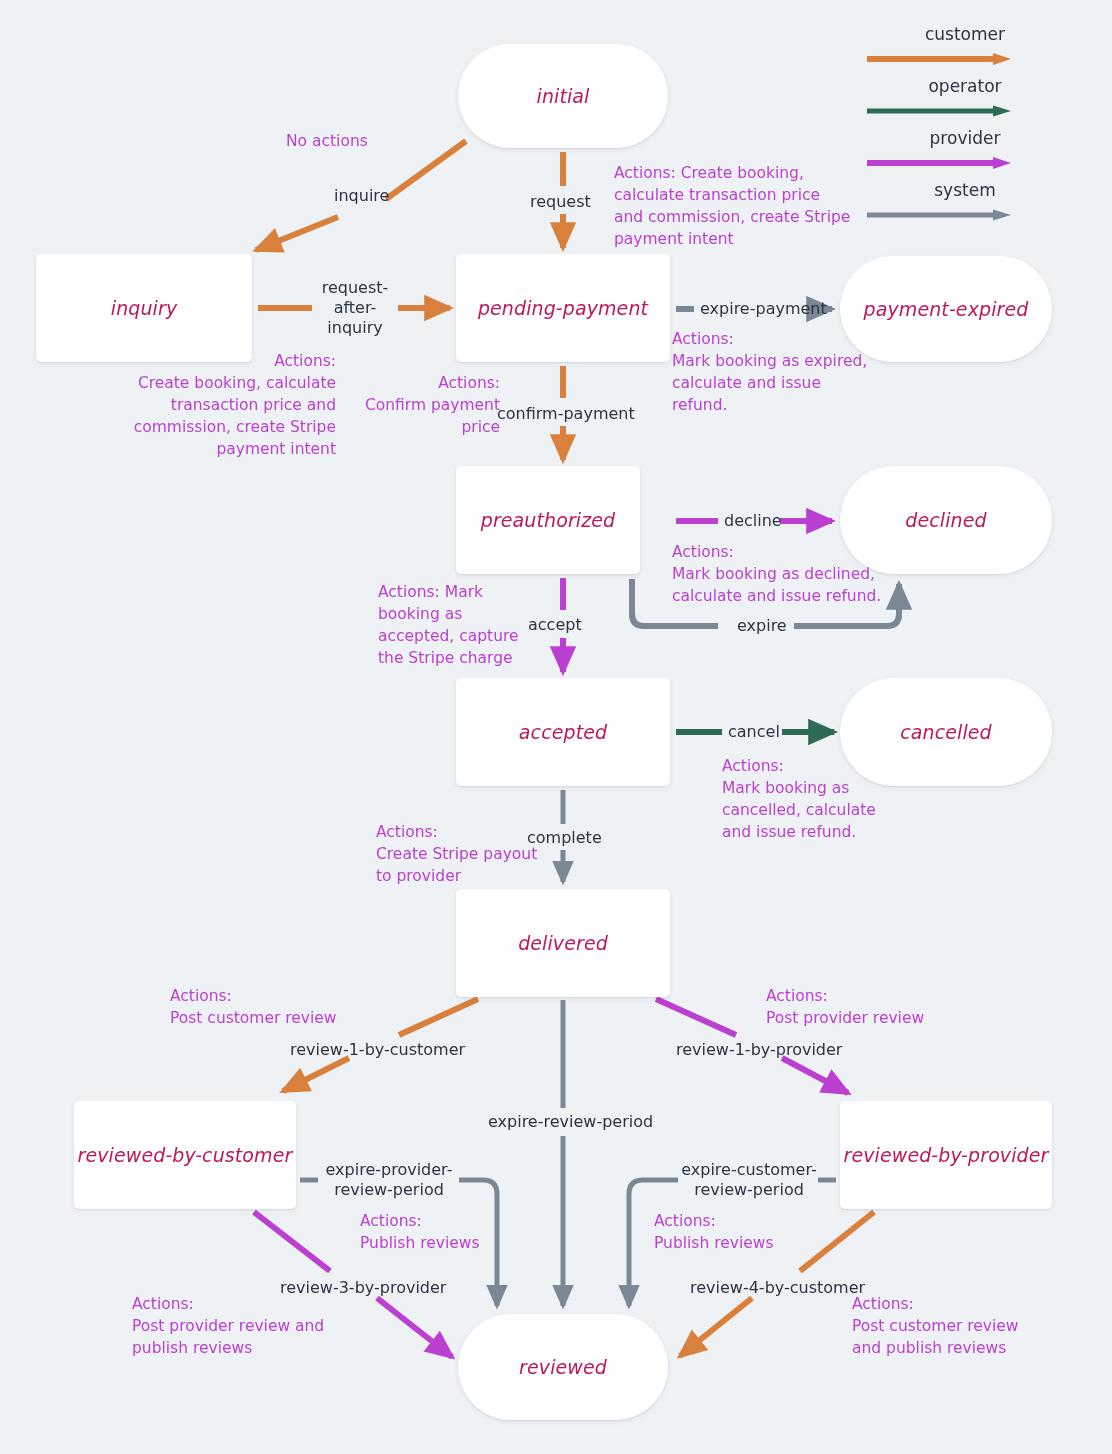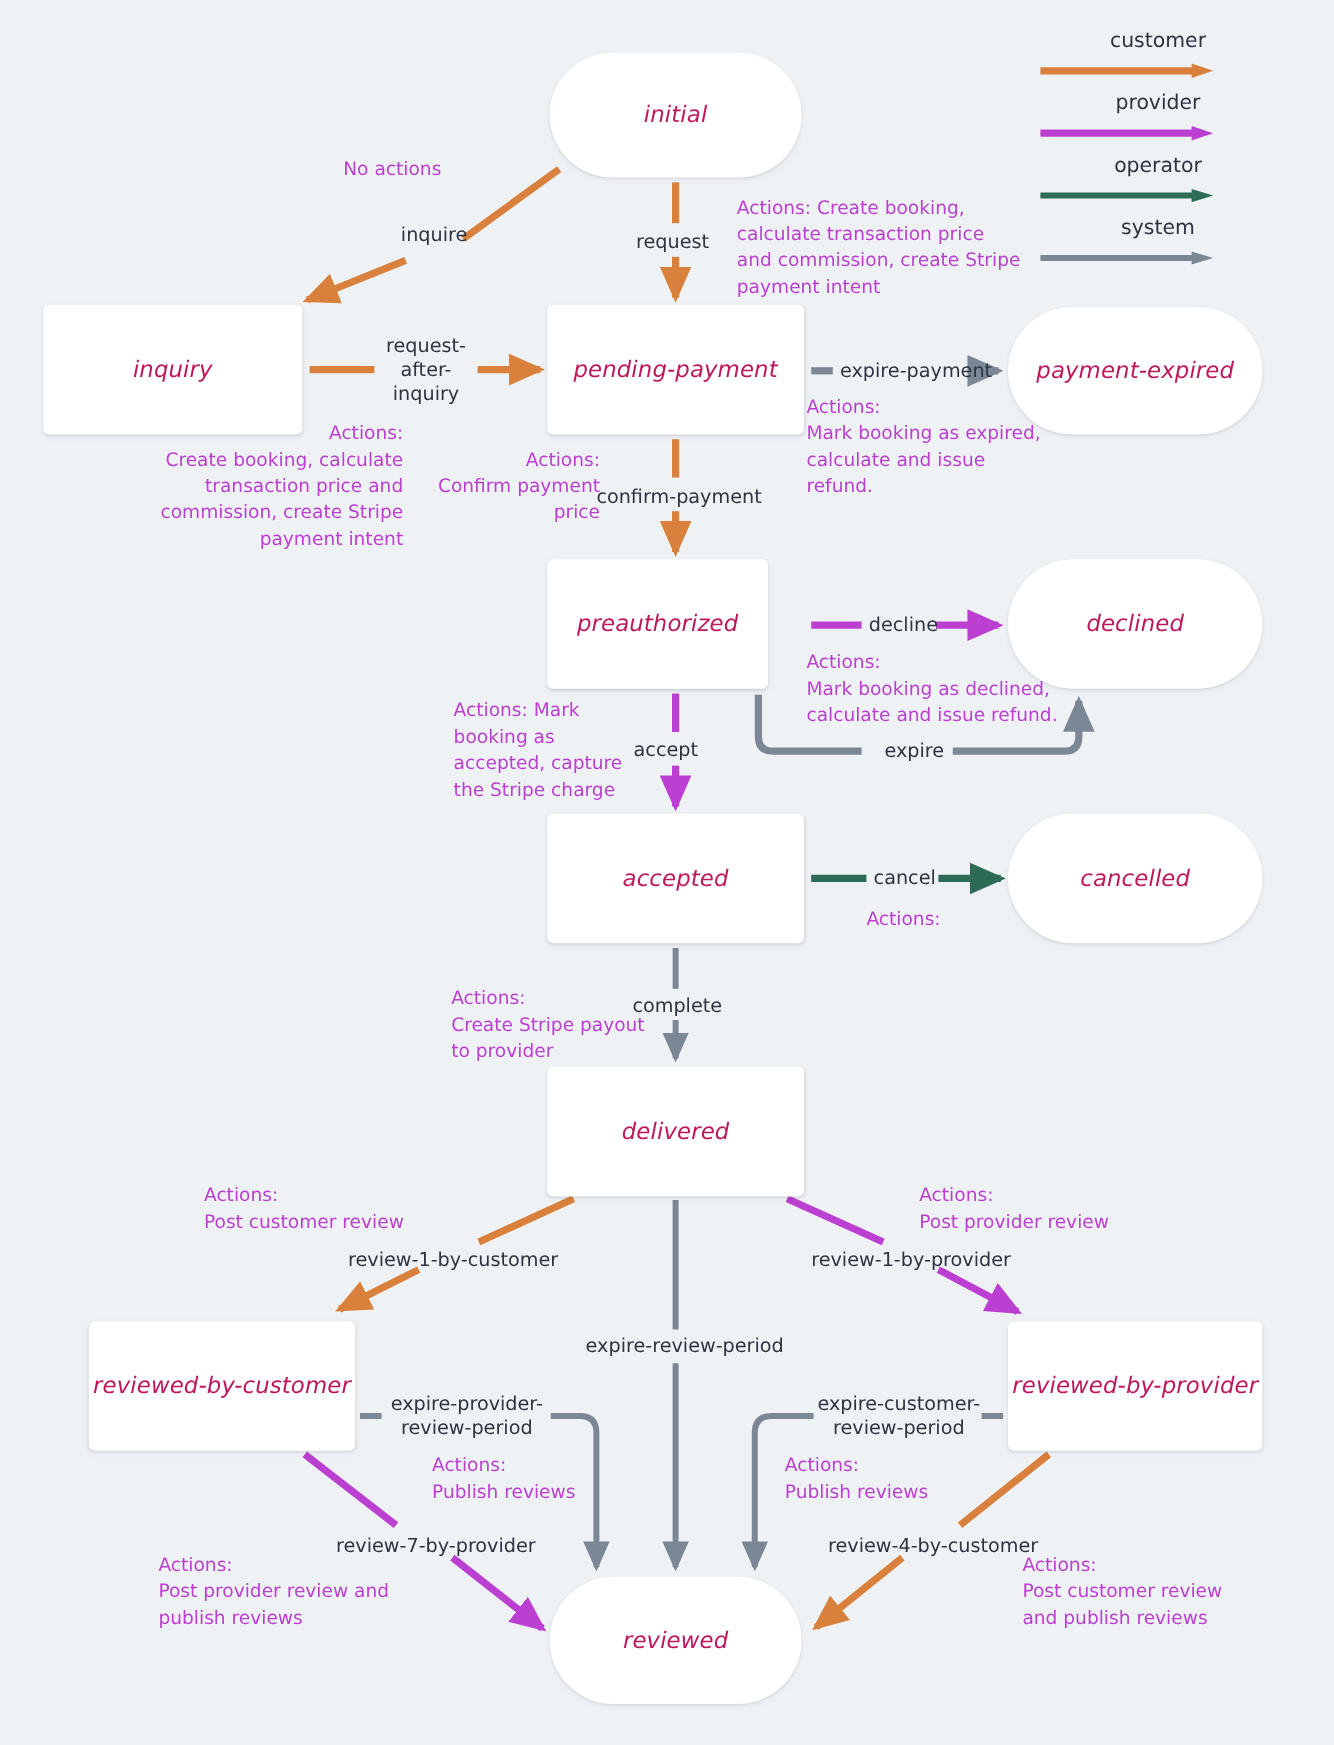--- a/index.html
+++ b/index.html
@@ -251,21 +251,21 @@
   <div class="edge-label center" style="left:318px; top:1160px; width:142px;">
     <div>expire-provider-</div>
     <div>review-period</div>
   </div>
 
   <div class="edge-label center" style="left:676px; top:1160px; width:146px;">
     <div>expire-customer-</div>
     <div>review-period</div>
   </div>
 
-  <div class="edge-label" style="left:280px; top:1278px;">review-7-by-provider</div>
+  <div class="edge-label" style="left:280px; top:1278px;">review-3-by-provider</div>
 
   <div class="edge-label" style="left:690px; top:1278px;">review-4-by-customer</div>
 
   <div class="actions" style="left:286px; top:130px;">No actions</div>
 
   <div class="actions" style="left:614px; top:162px; width:240px;">Actions: Create booking, calculate transaction price and commission, create Stripe payment intent</div>
 
   <div class="actions right" style="left:100px; top:350px; width:236px;">
     <div>Actions:</div>
     <div>Create booking, calculate transaction price and commission, create Stripe payment intent</div>
@@ -283,20 +283,21 @@
 
   <div class="actions" style="left:672px; top:541px; width:210px;">
     <div>Actions:</div>
     <div>Mark booking as declined, calculate and issue refund.</div>
   </div>
 
   <div class="actions" style="left:378px; top:581px; width:160px;">Actions: Mark booking as accepted, capture the Stripe charge</div>
 
   <div class="actions" style="left:722px; top:755px; width:160px;">
     <div>Actions:</div>
+    <div>Mark booking as cancelled, calculate and issue refund.</div>
   </div>
 
   <div class="actions" style="left:376px; top:821px; width:170px;">
     <div>Actions:</div>
     <div>Create Stripe payout to provider</div>
   </div>
 
   <div class="actions" style="left:170px; top:985px; width:210px;">
     <div>Actions:</div>
     <div>Post customer review</div>
@@ -331,32 +332,32 @@
 
     <div class="legend-row">
       <div class="legend-text">customer</div>
       <svg class="legend-arrow" viewBox="0 0 148 14" xmlns="http://www.w3.org/2000/svg">
         <path d="M 2 7 L 132 7" stroke="#d9813c" stroke-width="6" fill="none"></path>
         <path d="M 128 1 L 146 7 L 128 13 z" fill="#d9813c"></path>
       </svg>
     </div>
 
     <div class="legend-row">
+      <div class="legend-text">operator</div>
+      <svg class="legend-arrow" viewBox="0 0 148 14" xmlns="http://www.w3.org/2000/svg">
+        <path d="M 2 7 L 132 7" stroke="#2d6b55" stroke-width="5" fill="none"></path>
+        <path d="M 128 1.5 L 146 7 L 128 12.5 z" fill="#2d6b55"></path>
+      </svg>
+    </div>
+
+    <div class="legend-row">
       <div class="legend-text">provider</div>
       <svg class="legend-arrow" viewBox="0 0 148 14" xmlns="http://www.w3.org/2000/svg">
         <path d="M 2 7 L 132 7" stroke="#bb3fd0" stroke-width="6" fill="none"></path>
         <path d="M 128 1 L 146 7 L 128 13 z" fill="#bb3fd0"></path>
-      </svg>
-    </div>
-
-    <div class="legend-row">
-      <div class="legend-text">operator</div>
-      <svg class="legend-arrow" viewBox="0 0 148 14" xmlns="http://www.w3.org/2000/svg">
-        <path d="M 2 7 L 132 7" stroke="#2d6b55" stroke-width="5" fill="none"></path>
-        <path d="M 128 1.5 L 146 7 L 128 12.5 z" fill="#2d6b55"></path>
       </svg>
     </div>
 
     <div class="legend-row">
       <div class="legend-text">system</div>
       <svg class="legend-arrow" viewBox="0 0 148 14" xmlns="http://www.w3.org/2000/svg">
         <path d="M 2 7 L 132 7" stroke="#7b8794" stroke-width="5" fill="none"></path>
         <path d="M 128 1.5 L 146 7 L 128 12.5 z" fill="#7b8794"></path>
       </svg>
     </div>

